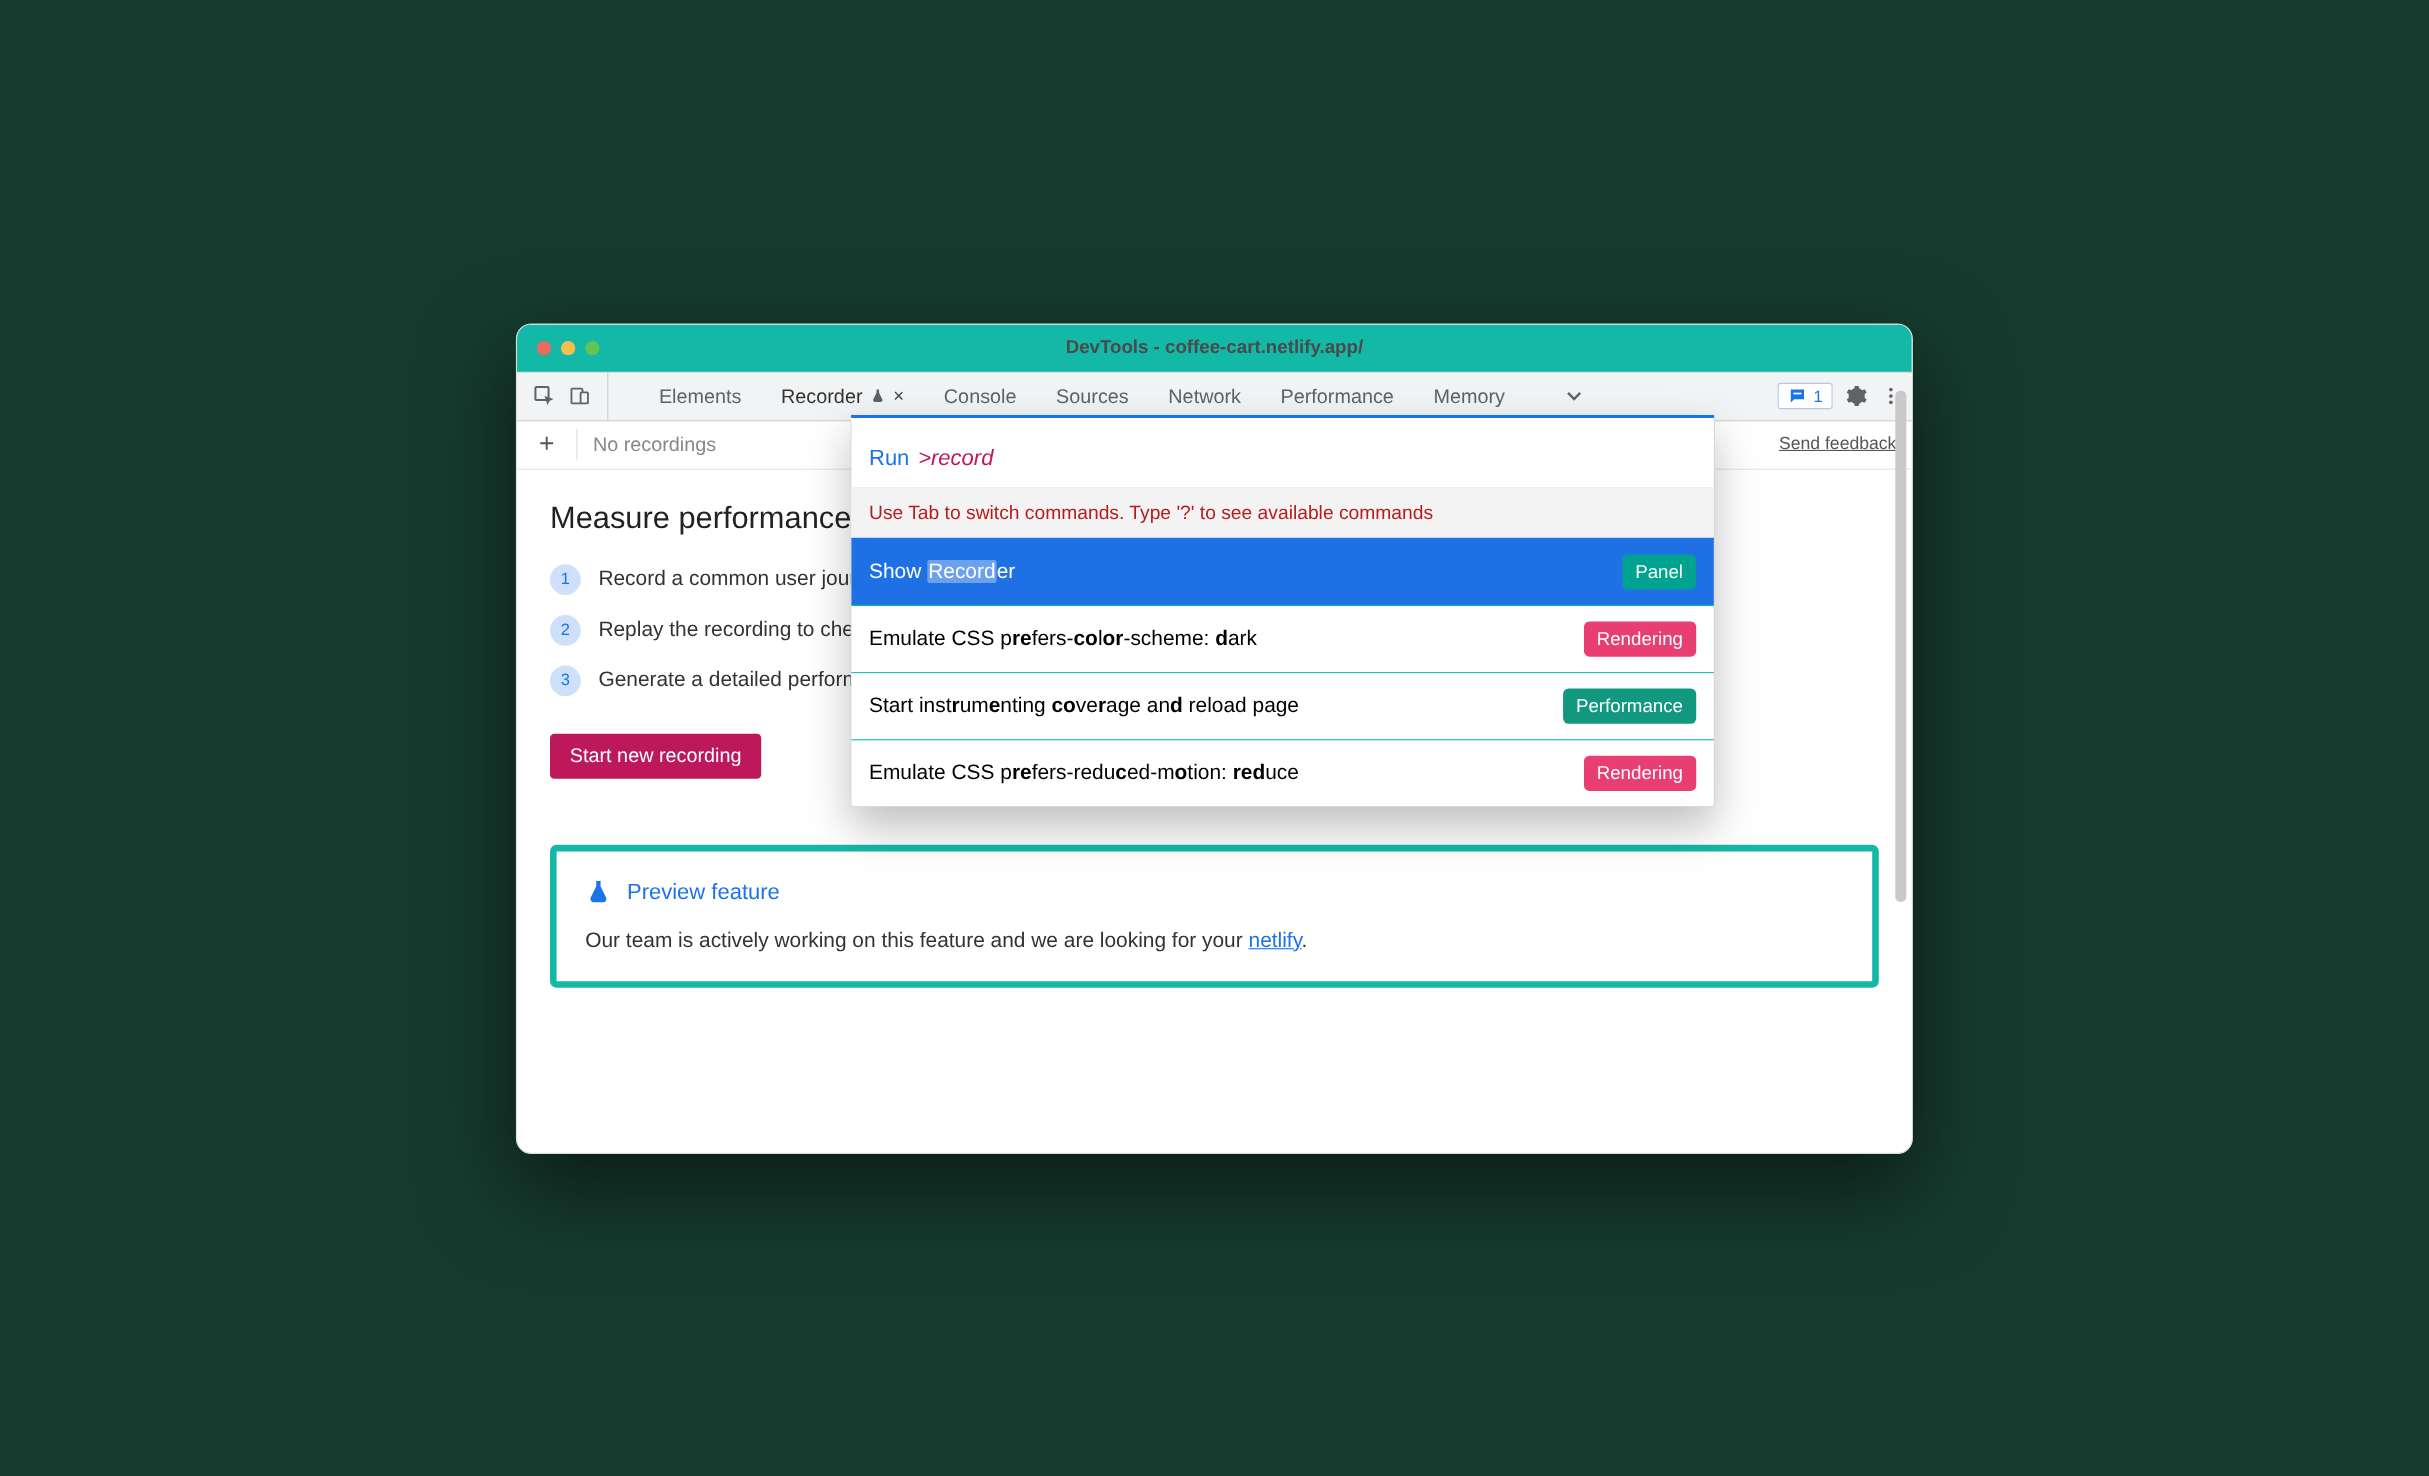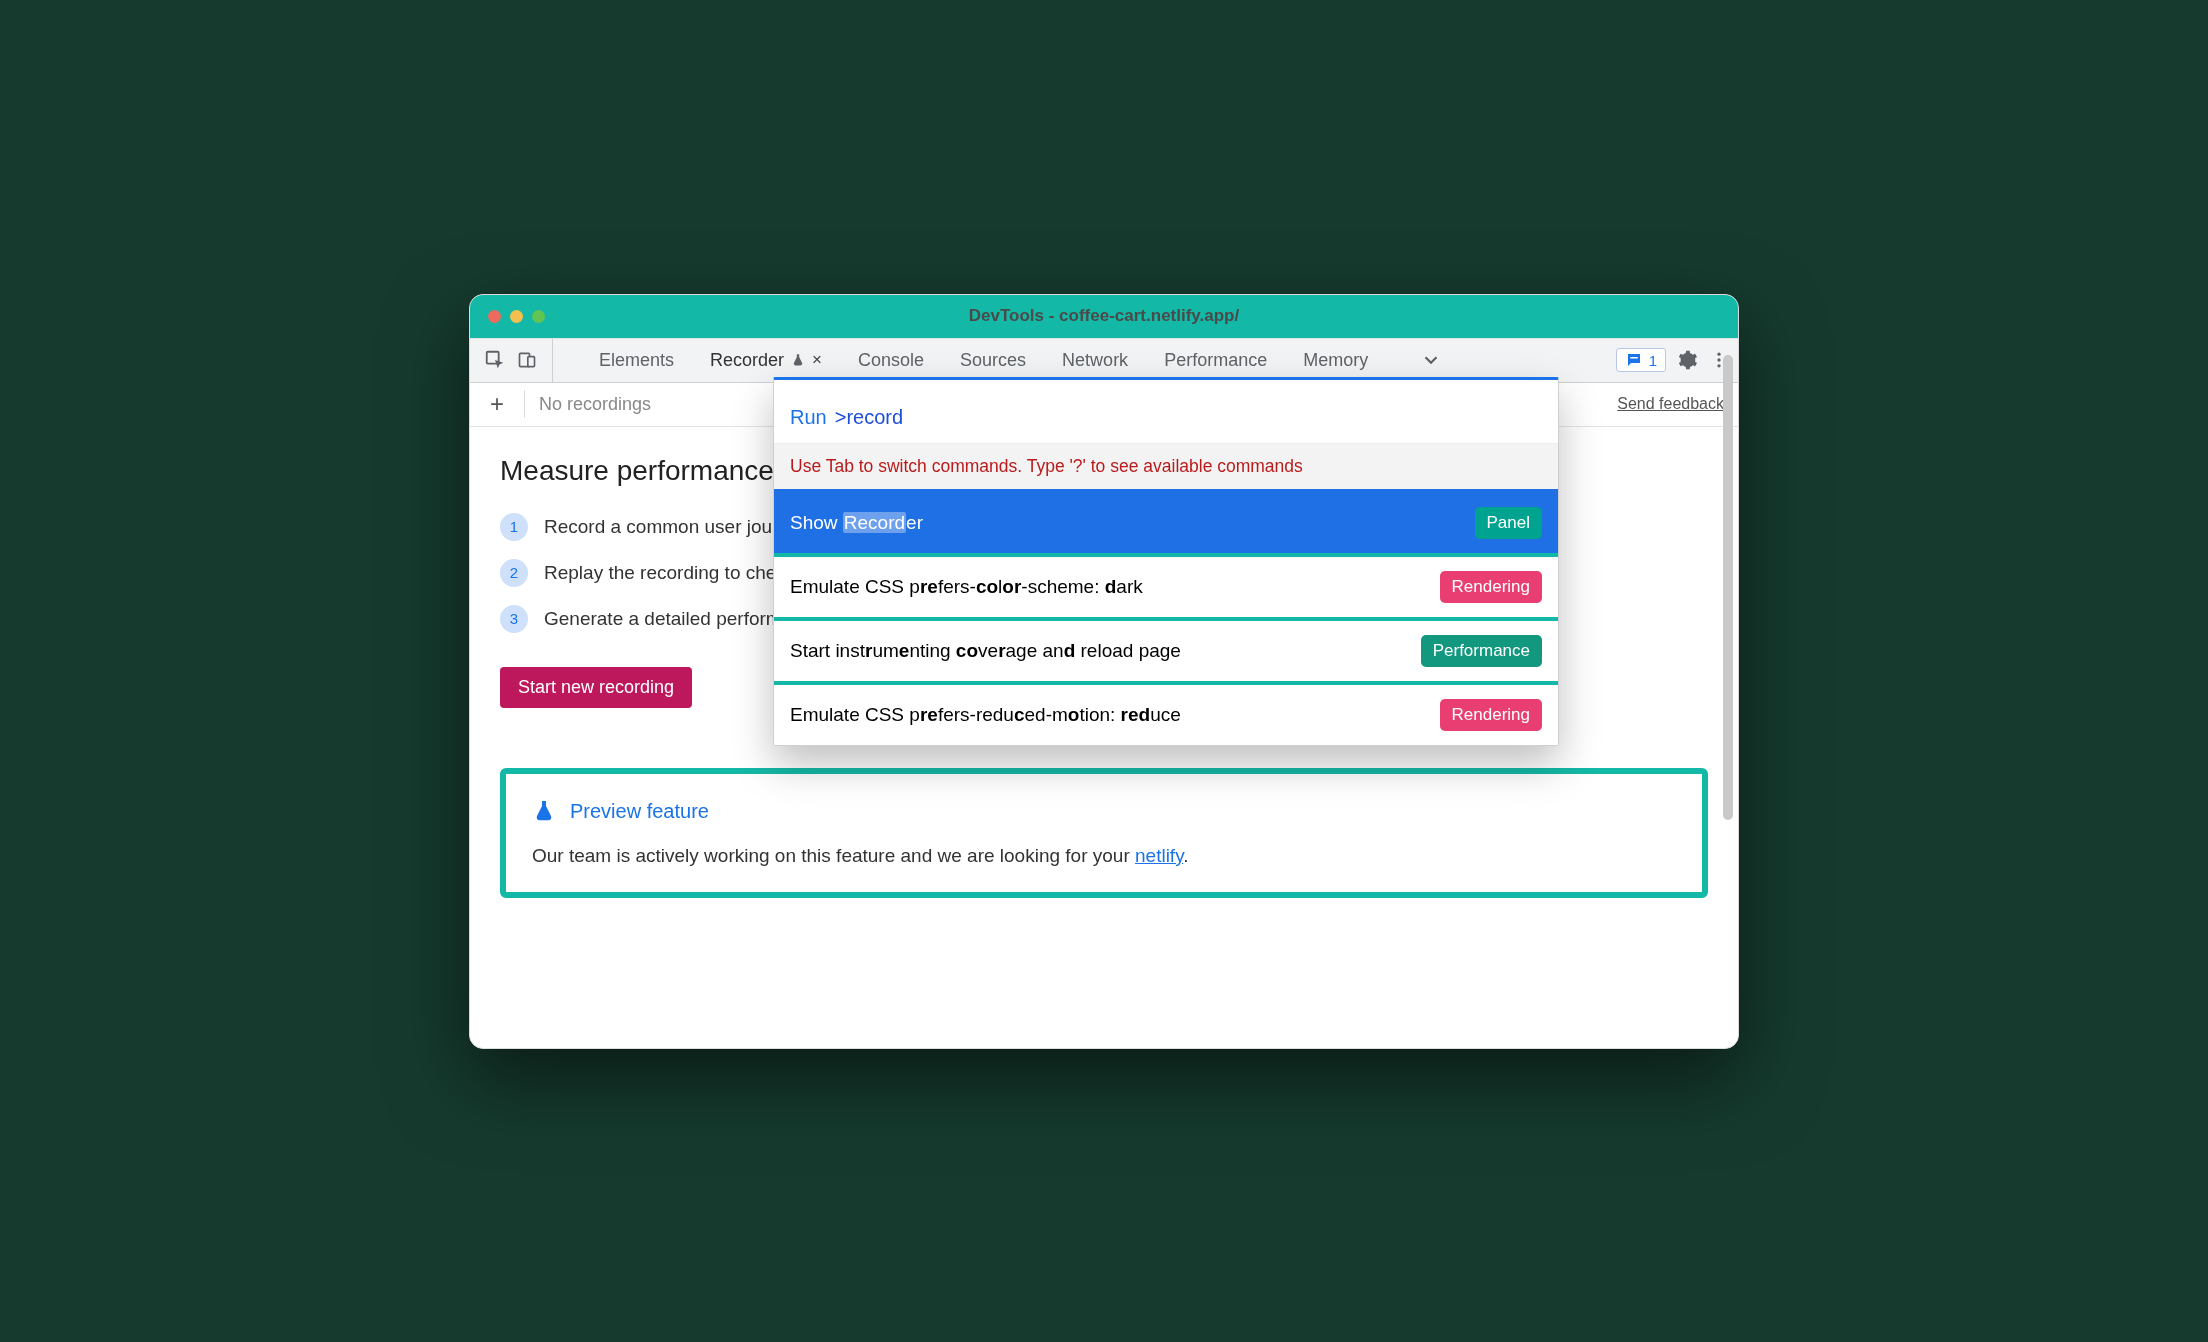--- a/index.html
+++ b/index.html
@@ -42,23 +42,23 @@
   .thumb{width:130px;height:52px;background:linear-gradient(#b9cef2,#a6c0ee);border-radius:6px;position:relative;overflow:hidden;}
   .thumb::after{content:"";position:absolute;right:18px;bottom:0;width:40px;height:40px;background:#2b3a67;border-radius:50% 50% 0 0;}
   .video-title{font-size:21px;color:#333;}
   
   .fake-scroll{position:absolute;right:3px;top:60px;bottom:8px;width:12px;}
   .fake-scroll .thumb-sb{position:absolute;top:0;width:10px;height:68%;background:#c9c9c9;border-radius:6px;}
   
   .cmdmenu{position:absolute;left:303px;top:82px;width:786px;background:#fff;border:1px solid #cfcfcf;border-radius:2px;box-shadow:0 18px 40px rgba(0,0,0,0.25);z-index:50;border-top:3px solid #1a73e8;}
   .cmd-head{display:flex;align-items:baseline;gap:8px;padding:14px 16px;font-size:20px;margin-top:12px;}
   .cmd-run{color:#1a73e8;}
-  .cmd-input{font-size:20px;color:#1d4ed8;}
+  .cmd-input{font-size:20px;color:#be185d;font-style:italic;}
   .cmd-hint{background:#f3f3f3;color:#b91c1c;font-size:17.5px;padding:12px 16px;border-top:1px solid #eee;}
-  .cmd-item{display:flex;align-items:center;justify-content:space-between;padding:14px 16px;border-top:4px solid #14b8a6;font-size:19px;}
+  .cmd-item{display:flex;align-items:center;justify-content:space-between;padding:14px 16px;border-top:1px solid #14b8a6;font-size:19px;}
   .cmd-item.sel{background:#1f6fe5;color:#fff;border-top-color:#1f6fe5;}
   .cmd-item .hl{background:rgba(255,255,255,0.35);border-radius:2px;padding:0 1px;}
   .cmd-item:not(.sel) .b{font-weight:600;}
   .badge{color:#fff;border-radius:5px;padding:6px 12px;font-size:17px;font-weight:400;}
   .badge.panel{background:#16b09b;}
   .badge.panel.sel{background:#00a38f;}
   .badge.render{background:#e83e72;}
   .badge.perf{background:#12987e;}
   
   svg{display:block;}

